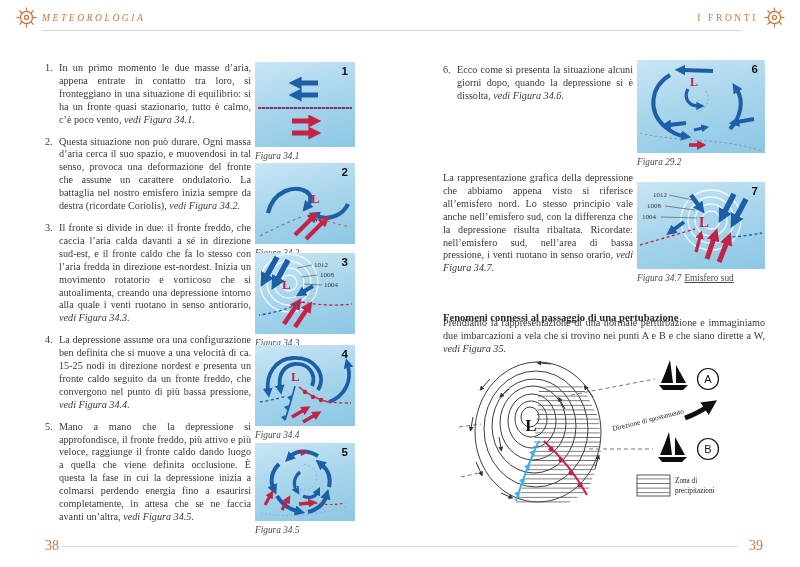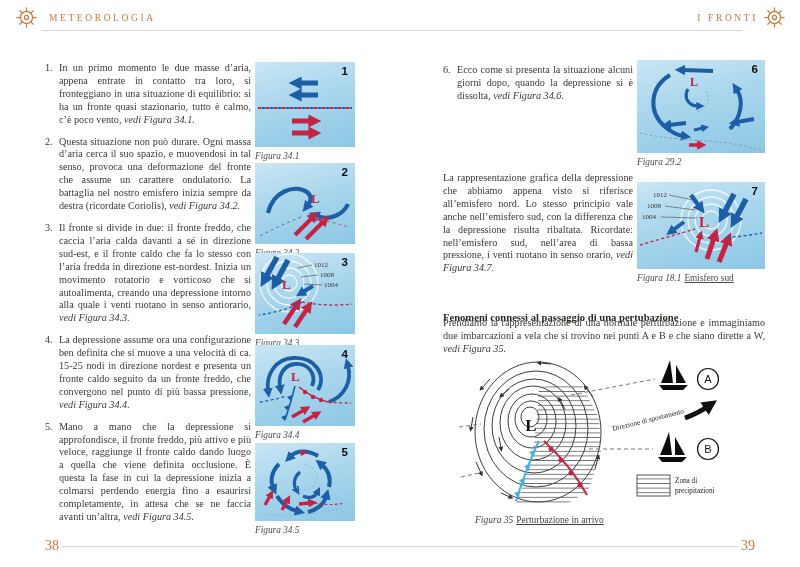--- a/index.html
+++ b/index.html
@@ -1,29 +1,29 @@
 <!DOCTYPE html>
 <html><head>
 <meta charset="utf-8">
 <style>
   html,body{margin:0;padding:0;background:#ffffff;}
   .page{position:relative;width:800px;height:567px;background:#ffffff;overflow:hidden;
         font-family:"Liberation Serif", serif;color:#3b3833;}
   
   .runhead{position:absolute;top:13px;font-size:9.5px;letter-spacing:2.6px;color:#c8783f;}
-  .runhead.left{left:49px;}
+  .runhead.left{left:42px;font-style:italic;}
   .runhead.right{right:42px;}
   .wheel{position:absolute;top:6px;width:23px;height:23px;}
   .wheel.left{left:15px;}
   .wheel.right{right:14px;}
   .header-rule{position:absolute;left:42px;right:58px;top:30px;height:1px;background:#d8d7d1;}
   .footer-rule{position:absolute;left:62px;right:62px;top:546px;height:1px;background:#d8d7d1;}
   .pagenum{position:absolute;top:538px;font-size:14px;color:#c8783f;}
   .pagenum.left{left:45px;}
-  .pagenum.right{right:45px;text-align:right;}
+  .pagenum.right{right:37px;text-align:right;}
   
   .num-list{position:absolute;left:45px;top:62px;width:206px;}
   .item{display:flex;margin-bottom:9px;font-size:10.2px;line-height:12.9px;text-align:justify;}
   .item .num{width:14px;flex:none;}
   .item .txt{flex:1;}
   em{font-style:italic;}
   .col-right{position:absolute;left:443px;top:64px;width:190px;}
   .para{font-size:10.2px;line-height:12.9px;text-align:justify;}
   .para1{position:absolute;left:443px;top:172px;width:190px;}
   .sect-head{position:absolute;left:443px;top:312px;width:322px;font-weight:bold;font-size:10.6px;color:#2e2b26;}
@@ -334,21 +334,21 @@
         <line x1="109" y1="17" x2="99" y2="36" stroke="#1d5fa6" stroke-width="5.5" marker-end="url(#f7b)"></line>
         <line x1="47" y1="40" x2="36" y2="48" stroke="#1d5fa6" stroke-width="4" marker-end="url(#f7b)"></line>
         <line x1="70" y1="77" x2="77" y2="56" stroke="#c32446" stroke-width="5" marker-end="url(#f7r)"></line>
         <line x1="82" y1="80" x2="90" y2="60" stroke="#c32446" stroke-width="5" marker-end="url(#f7r)"></line>
         <line x1="59" y1="70" x2="63" y2="55" stroke="#c32446" stroke-width="3.2" marker-end="url(#f7r)"></line>
         <path d="M3,63 C24,57 44,51 58,47" fill="none" stroke="#c32446" stroke-width="1.4" stroke-dasharray="3 2.5"></path>
         <path d="M90,55 C102,55 114,53 125,51" fill="none" stroke="#1d5fa6" stroke-width="1.4" stroke-dasharray="3 2.5"></path>
       </svg>
       <span class="fignum">7</span>
     </div>
-    <div class="figcap"><em>Figura 18.1</em><span class="suffix">Emisfero sud</span></div>
+    <div class="figcap"><em>Figura 34.7</em><span class="suffix">Emisfero sud</span></div>
   </div>
 
   <div class="sect-head">Fenomeni connessi al passaggio di una pertubazione</div>
   <div class="para para2">
     <span>Prendiamo la rappresentazione di una normale perturbazione e immaginiamo due imbarcazioni a vela che si trovino nei punti A e B e che siano dirette a W,</span> <em>vedi Figura 35.</em>
   </div>
 
   <div class="fig" style="left:443px;top:357px;width:322px;">
     <svg viewBox="0 0 322 152" width="322" height="152">
       <defs>
@@ -418,20 +418,19 @@
         <path d="M11,1 C8,9 5,17 2,24 L14,24 z"></path>
         <path d="M17,6 L17,24 L27,24 z"></path>
         <path d="M0,26 L29,26 L24,31 L4,31 z"></path>
       </g>
       <circle cx="265" cy="92" r="10.5" fill="none" stroke="#111111" stroke-width="1.2"></circle>
       <text x="265" y="96" text-anchor="middle" font-family="Liberation Sans, sans-serif" font-size="11" fill="#111111">B</text>
       <rect x="194" y="118" width="33" height="21" fill="url(#hz)" stroke="#444444" stroke-width="0.9"></rect>
       <text x="232" y="126" font-size="7.2" fill="#222222">Zona di</text>
       <text x="232" y="136" font-size="7.2" fill="#222222">precipitazioni</text>
     </svg>
-    <div class="figcap fig35cap"><em>Figura 35</em><span class="suffix">Perturbazione in arrivo</span></div>
   </div>
 
   <div class="pagenum left">38</div>
   <div class="pagenum right">39</div>
   <div class="footer-rule"></div>
 
 </div>
 
 </body></html>

